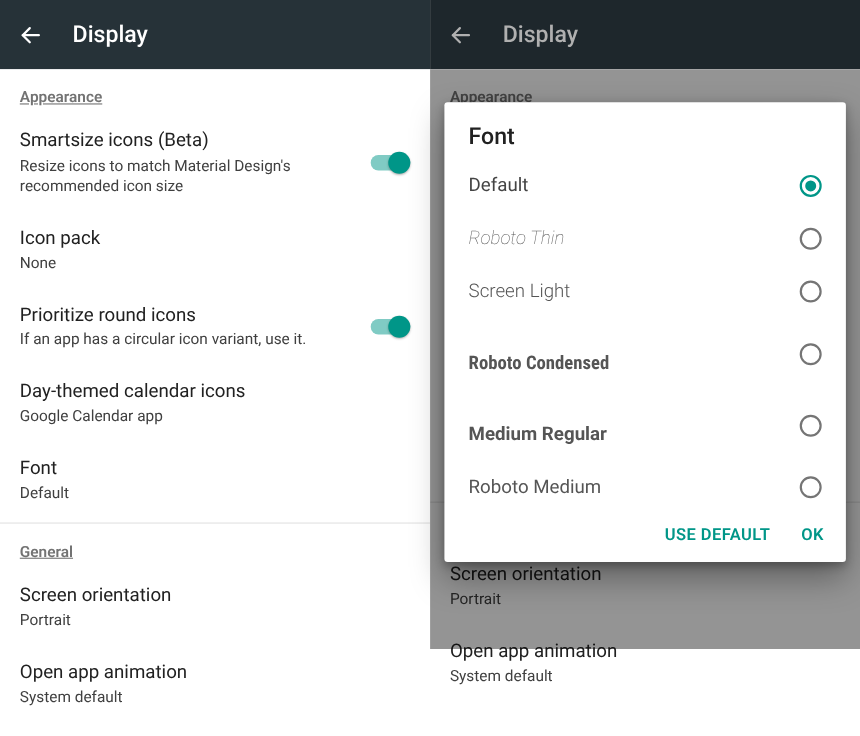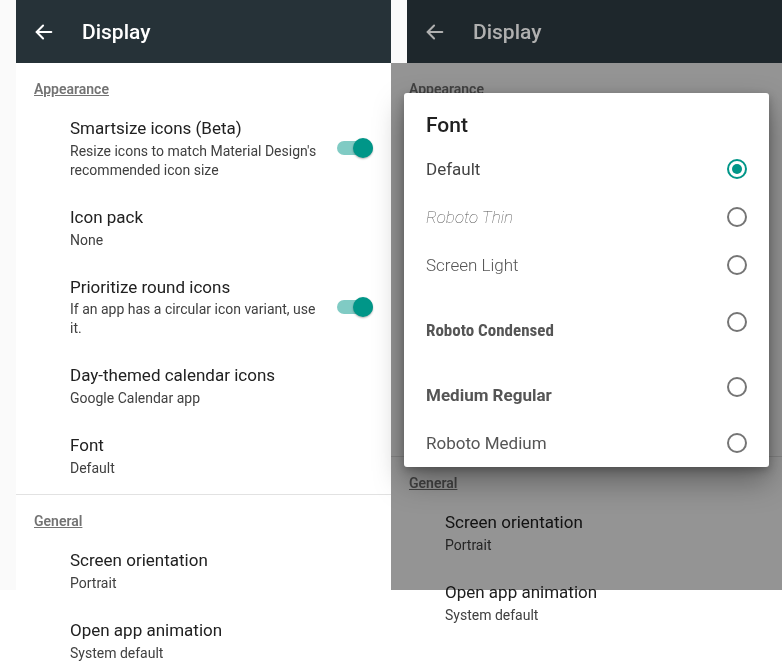--- a/index.html
+++ b/index.html
@@ -1,19 +1,19 @@
 <!DOCTYPE html>
 <html><head>
 <meta charset="utf-8">
 <style>
   * { box-sizing: border-box; margin: 0; padding: 0; }
   html, body { width: 782px; height: 669px; overflow: hidden; font-family: Roboto, "Helvetica Neue", Arial, sans-serif; }
   body { display: flex; }
 
-  .panel { width: 391px; height: 590px; position: relative; background: #fafafa; padding-left: 16px; }
+  .panel { width: 391px; height: 590px; position: relative; background: #fafafa; }
   .panel-right { background: #fafafa; }
 
   .appbar {
     height: 63px;
     background: #263238;
     display: flex;
     align-items: center;
     padding: 0 16px;
   }
   .appbar .back {
@@ -41,21 +41,21 @@
     text-decoration: underline;
   }
 
   .setting {
     padding: 12px 18px 14px 18px;
     display: flex;
     align-items: center;
     justify-content: space-between;
     gap: 12px;
   }
-  .setting .txt { flex: 1 1 auto; min-width: 0; margin-left: 36px; }
+  .setting .txt { flex: 1 1 auto; min-width: 0; }
   .setting .title2 {
     color: #212121;
     font-size: 17px;
     line-height: 1.35;
   }
   .setting .sub {
     color: #404040;
     font-size: 14px;
     line-height: 1.35;
     margin-top: 2px;
@@ -347,14 +347,18 @@
     </div>
     <div class="opt">
       <span class="olabel w400">Medium Regular</span>
       <span class="radio"></span>
     </div>
     <div class="opt">
       <span class="olabel w500">Roboto Medium</span>
       <span class="radio"></span>
     </div>
 
+    <div class="actions">
+      <span class="btn">USE DEFAULT</span>
+      <span class="btn">OK</span>
+    </div>
   </div>
 </div>
 
 </body></html>

